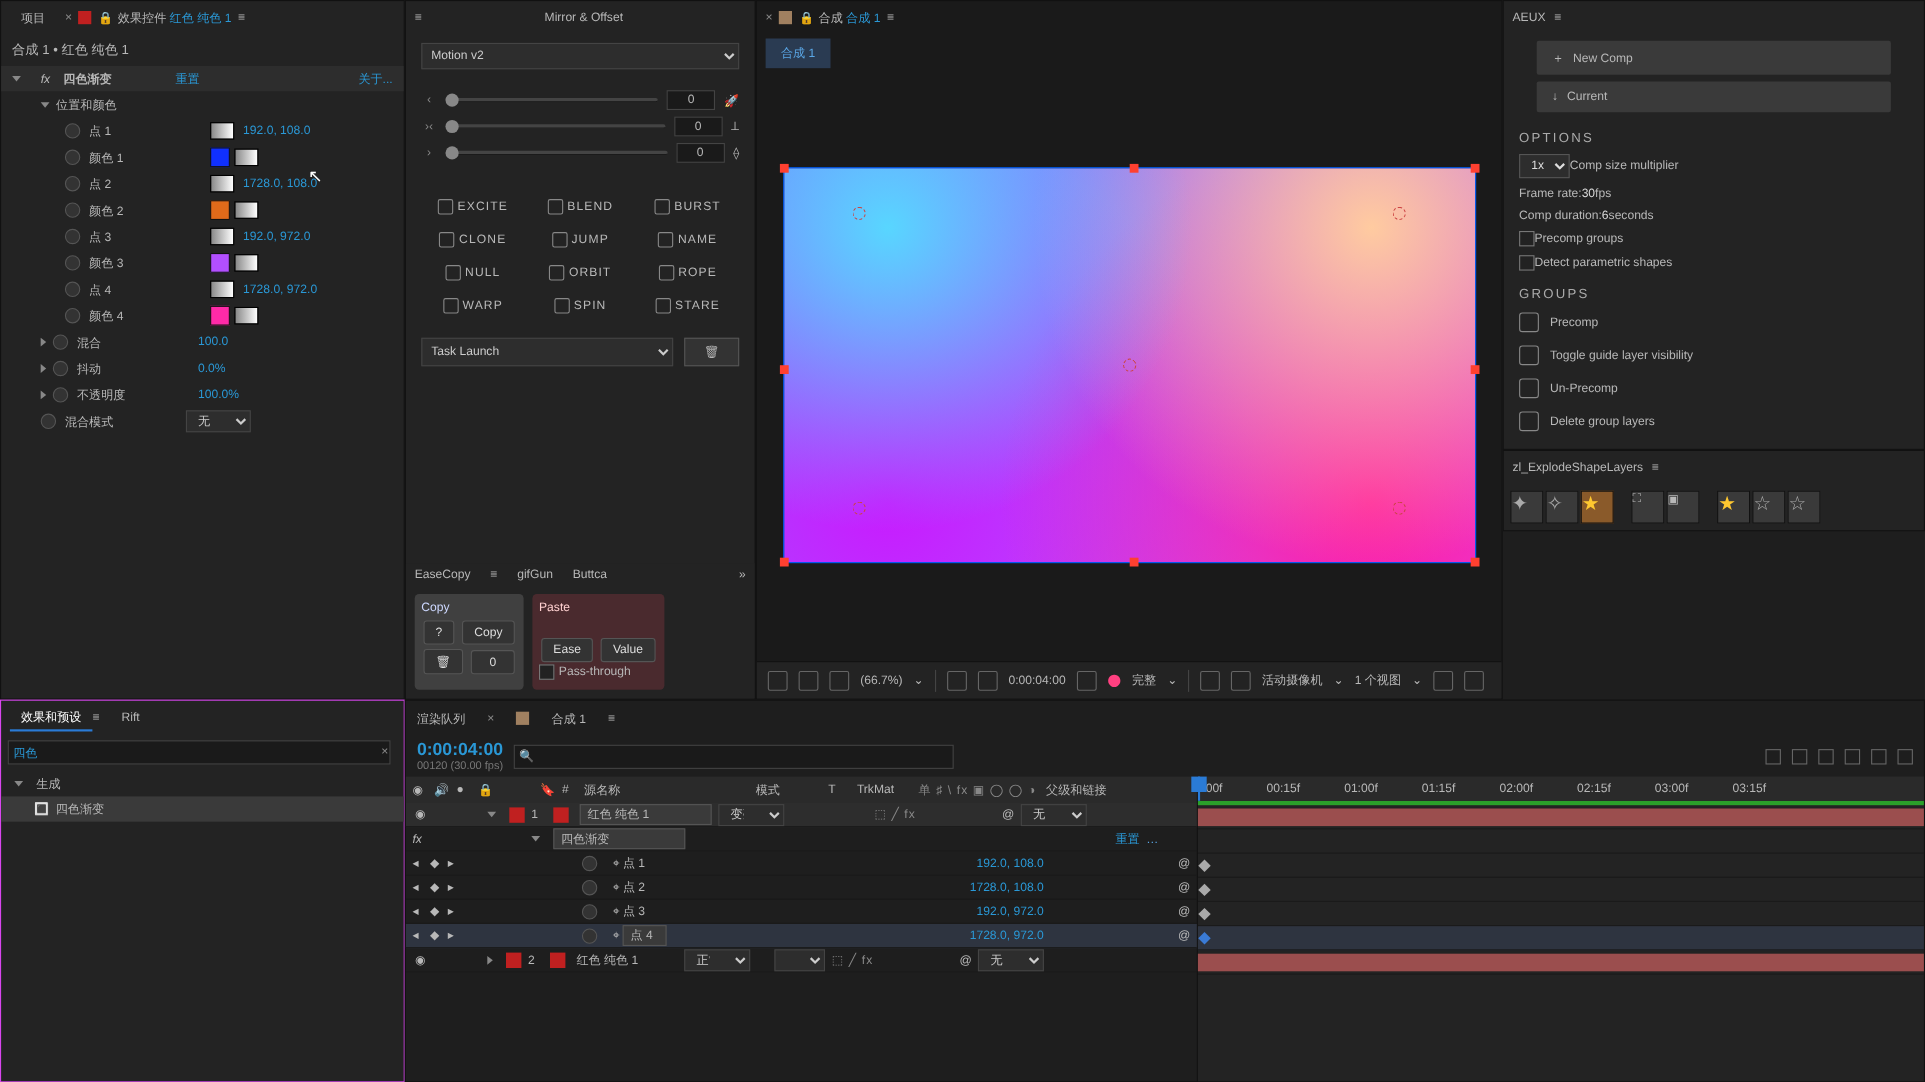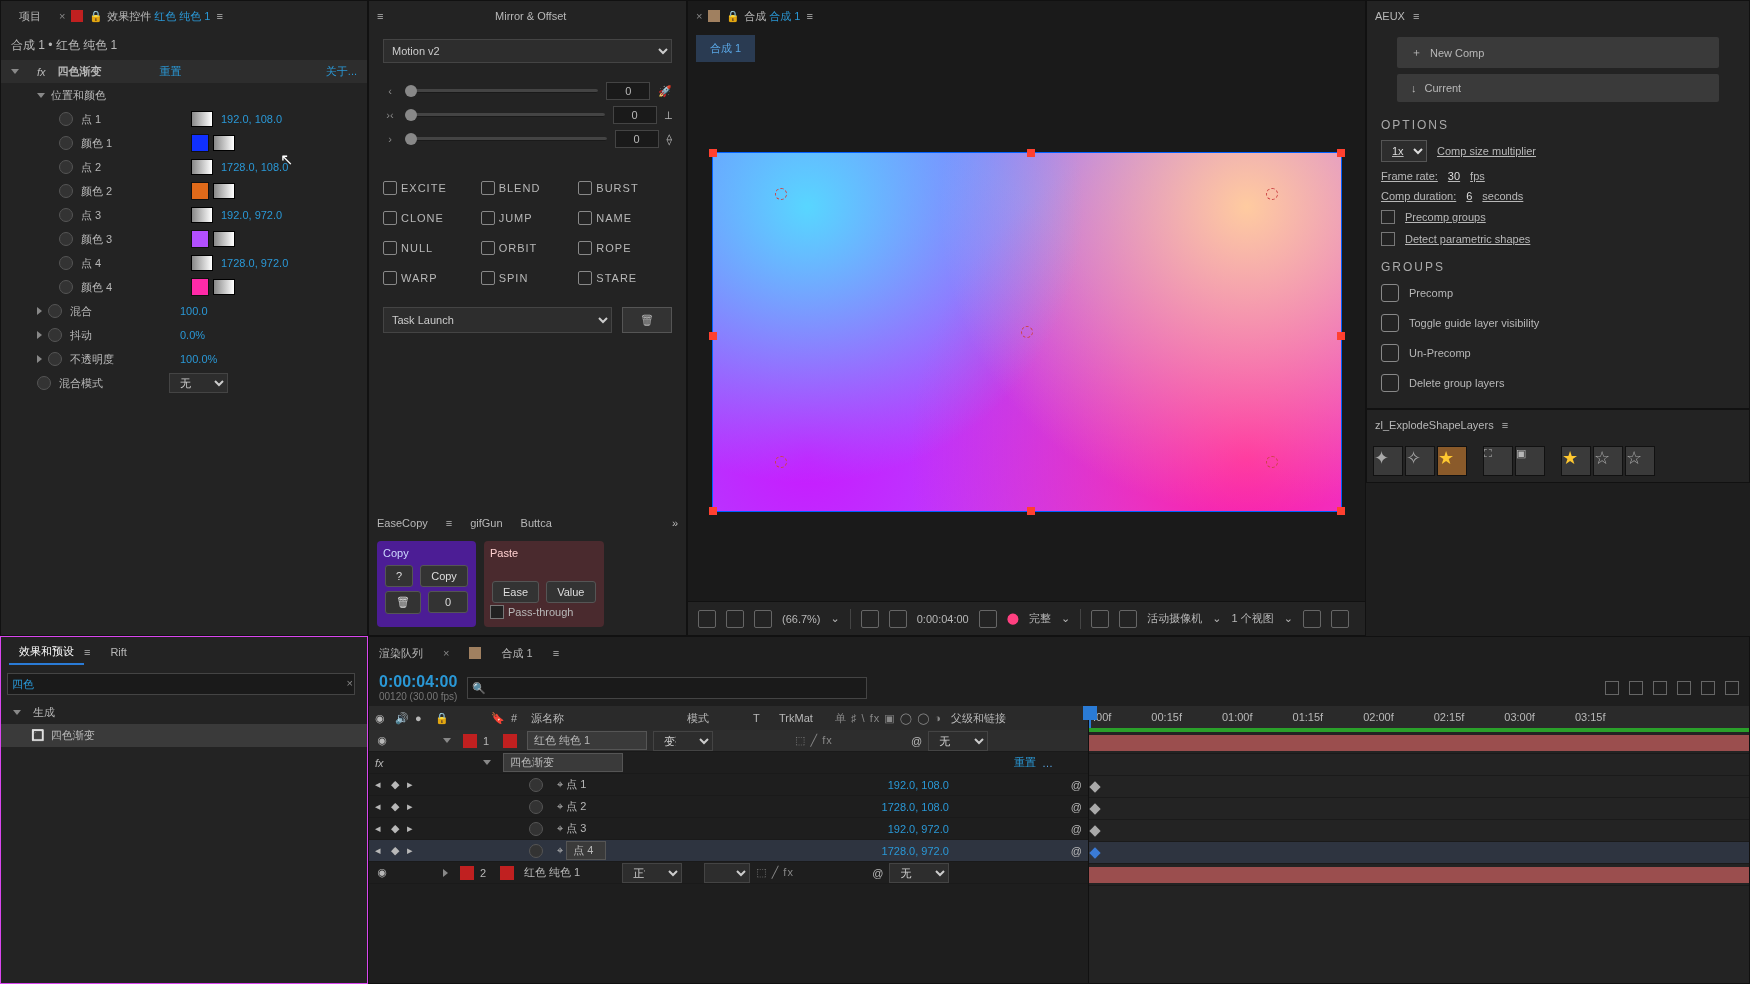--- a/index.html
+++ b/index.html
@@ -31,30 +31,30 @@
 
   
   #motion-panel{grid-column:2;grid-row:1;display:flex;flex-direction:column;}
   #motion-panel .section{padding:8px 14px;}
   .slider-row{display:flex;align-items:center;gap:8px;height:24px;}
   .slider-row .arrow{width:14px;text-align:center;color:#888;}
   .slider-row .track{flex:1;height:4px;background:#444;border-radius:2px;position:relative;}
   .slider-row .track::before{content:'';position:absolute;left:0;top:-4px;width:12px;height:12px;border-radius:50%;background:#888;}
   .slider-row .num{width:44px;text-align:center;background:#1a1a1a;border:1px solid #444;padding:2px;}
   .btn-grid{display:grid;grid-template-columns:repeat(3,1fr);gap:4px;margin-top:8px;}
-  .btn-grid div{height:26px;display:flex;align-items:center;gap:4px;font-size:9px;letter-spacing:1px;color:#ccc;cursor:pointer;}
+  .btn-grid div{height:26px;display:flex;align-items:center;justify-content:center;gap:4px;font-size:9px;letter-spacing:1px;color:#ccc;cursor:pointer;}
   .mini-icon{width:14px;height:14px;border:1px solid #888;border-radius:2px;}
   .dropdown{width:100%;background:#2d2d2d;border:1px solid #444;color:#ccc;padding:4px;}
   .trash{width:50px;height:26px;background:#333;border:1px solid #555;display:flex;align-items:center;justify-content:center;}
 
   
   #easecopy{background:#232323;margin-top:10px;padding:0;}
   #easecopy .tabrow{display:flex;align-items:center;padding:4px 8px;gap:18px;}
   #easecopy .card{display:inline-block;border-radius:4px;padding:6px;margin:4px;}
-  #easecopy .card.copy{background:#4c1d95;}
+  #easecopy .card.copy{background:#404040;}
   #easecopy .card.paste{background:#4a2a2e;}
   #easecopy .btn{background:#333;color:#ddd;padding:4px 10px;border:1px solid #555;border-radius:3px;display:inline-block;margin:2px;}
   #easecopy .chk{display:inline-flex;align-items:center;gap:4px;color:#d88;}
 
   
   #viewer{grid-column:3;grid-row:1;display:flex;flex-direction:column;background:#1a1a1a;}
   #viewer .comp-tab{background:#2a3b52;color:#5aa7e6;padding:6px 14px;width:fit-content;margin:4px 0 0 8px;}
   #viewer .canvas-wrap{flex:1;display:flex;align-items:center;justify-content:center;position:relative;}
   .canvas{width:630px;height:360px;position:relative;border:1px solid #0060ff;background:
      radial-gradient(circle at 15% 15%, #58d6ff 0%, transparent 45%),
@@ -66,21 +66,21 @@
   .marker{width:12px;height:12px;border:1px dashed #c44;border-radius:50%;position:absolute;}
   #viewer .toolbar{height:34px;display:flex;align-items:center;gap:10px;padding:0 10px;background:#232323;border-top:1px solid #111;}
   #viewer .toolbar .sep{width:1px;height:20px;background:#444;}
   #viewer .toolbar .icon{width:18px;height:18px;border:1px solid #666;border-radius:2px;}
 
   
   #right-col{grid-column:4;grid-row:1;display:flex;flex-direction:column;gap:0;}
   #aeux{background:#232323;border:1px solid #111;padding:0 0 10px;}
   .bigbtn{background:#3a3a3a;color:#ddd;padding:8px 14px;margin:6px 30px;display:flex;align-items:center;gap:8px;border-radius:2px;cursor:pointer;}
   .section-h{font-size:12px;letter-spacing:2px;color:#aaa;padding:10px 14px 4px;}
-  #aeux .opt-row{display:flex;align-items:center;gap:10px;padding:4px 14px;text-decoration:underline;}
+  #aeux .opt-row{display:flex;align-items:center;padding:4px 14px;}
   #aeux select{background:#2d2d2d;border:1px solid #555;color:#ddd;padding:3px 6px;}
   .chkbox{width:14px;height:14px;border:1px solid #777;background:#222;}
   .action-row{display:flex;align-items:center;gap:10px;padding:6px 14px;cursor:pointer;}
   .action-row .ico{width:18px;height:18px;border:1px solid #888;border-radius:3px;}
 
   #explode{background:#232323;border:1px solid #111;}
   #explode .row{display:flex;gap:2px;padding:6px;}
   #explode .sq{width:30px;height:30px;background:#3a3a3a;border:1px solid #111;}
   .star{color:#aaa;font-size:18px;}
   .star.fill{color:#ffc830;}

